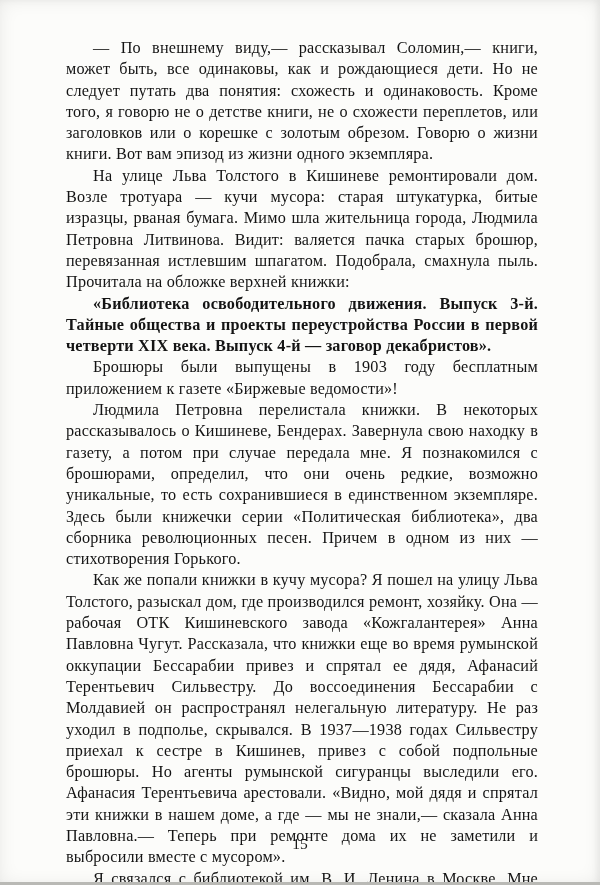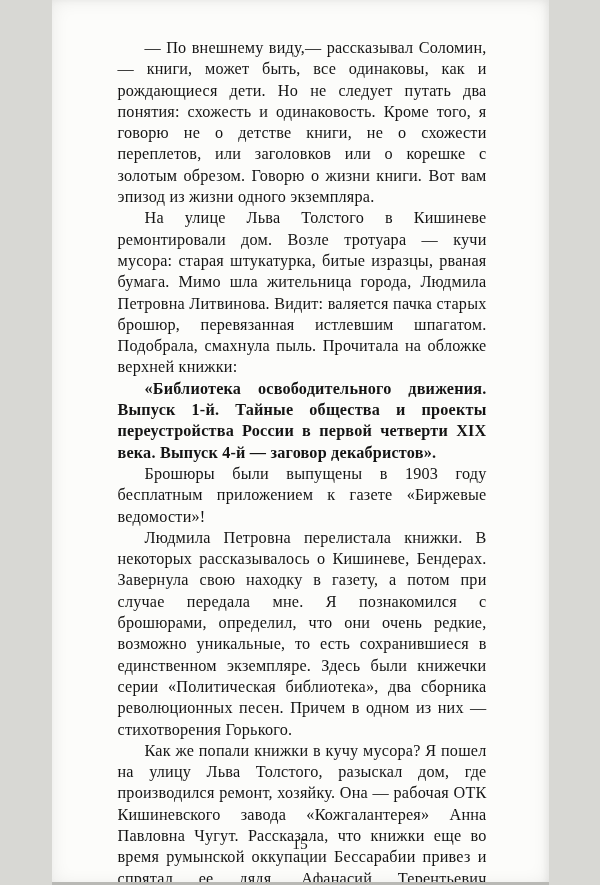--- a/index.html
+++ b/index.html
@@ -2,21 +2,21 @@
 <html><head>
 <meta charset="utf-8">
 <style>
   html, body {
     margin: 0;
     padding: 0;
     background: #d8d8d4;
   }
   .scan-page {
     position: relative;
-    width: 497px;
+    width: 600px;
     height: 885px;
     margin: 0 auto;
     background: #fcfcfa;
     box-shadow: inset 0 0 18px rgba(0,0,0,0.08), inset -3px 0 6px rgba(0,0,0,0.05);
     overflow: hidden;
     font-family: "Liberation Serif", "DejaVu Serif", serif;
     color: #141414;
   }
   .text-block {
     position: absolute;
@@ -54,21 +54,21 @@
     background: #b9b9b5;
   }
 </style>
 </head>
 <body>
 
 <div class="scan-page">
   <div class="text-block">
     <p>— По внешнему виду,— рассказывал Соломин,— книги, может быть, все одинаковы, как и рождающиеся дети. Но не следует путать два понятия: схожесть и одинаковость. Кроме того, я говорю не о детстве книги, не о схожести переплетов, или заголовков или о корешке с золотым обрезом. Говорю о жизни книги. Вот вам эпизод из жизни одного экземпляра.</p>
     <p>На улице Льва Толстого в Кишиневе ремонтировали дом. Возле тротуара — кучи мусора: старая штукатурка, битые изразцы, рваная бумага. Мимо шла жительница города, Людмила Петровна Литвинова. Видит: валяется пачка старых брошюр, перевязанная истлевшим шпагатом. Подобрала, смахнула пыль. Прочитала на обложке верхней книжки:</p>
-    <p class="bold">«Библиотека освободительного движения. Выпуск 1-й. Тайные общества и проекты переустройства России в первой четверти XIX века. Выпуск 4-й — заговор декабристов».</p>
+    <p class="bold">«Библиотека освободительного движения. Выпуск 3-й. Тайные общества и проекты переустройства России в первой четверти XIX века. Выпуск 4-й — заговор декабристов».</p>
     <p>Брошюры были выпущены в 1903 году бесплатным приложением к газете «Биржевые ведомости»!</p>
     <p>Людмила Петровна перелистала книжки. В некоторых рассказывалось о Кишиневе, Бендерах. Завернула свою находку в газету, а потом при случае передала мне. Я познакомился с брошюрами, определил, что они очень редкие, возможно уникальные, то есть сохранившиеся в единственном экземпляре. Здесь были книжечки серии «Политическая библиотека», два сборника революционных песен. Причем в одном из них — стихотворения Горького.</p>
     <p>Как же попали книжки в кучу мусора? Я пошел на улицу Льва Толстого, разыскал дом, где производился ремонт, хозяйку. Она — рабочая ОТК Кишиневского завода «Кожгалантерея» Анна Павловна Чугут. Рассказала, что книжки еще во время румынской оккупации Бессарабии привез и спрятал ее дядя, Афанасий Терентьевич Сильвестру. До воссоединения Бессарабии с Молдавией он распространял нелегальную литературу. Не раз уходил в подполье, скрывался. В 1937—1938 годах Сильвестру приехал к сестре в Кишинев, привез с собой подпольные брошюры. Но агенты румынской сигуранцы выследили его. Афанасия Терентьевича арестовали. «Видно, мой дядя и спрятал эти книжки в нашем доме, а где — мы не знали,— сказала Анна Павловна.— Теперь при ремонте дома их не заметили и выбросили вместе с мусором».</p>
     <p>Я связался с библиотекой им. В. И. Ленина в Москве. Мне ответили, что книжки очень редкие, представляют музейную ценность. Тогда я и отправил им в подарок. Одну</p>
   </div>
   <div class="page-number">15</div>
   <div class="bottom-scan-edge"></div>
 </div>
 
 </body></html>

